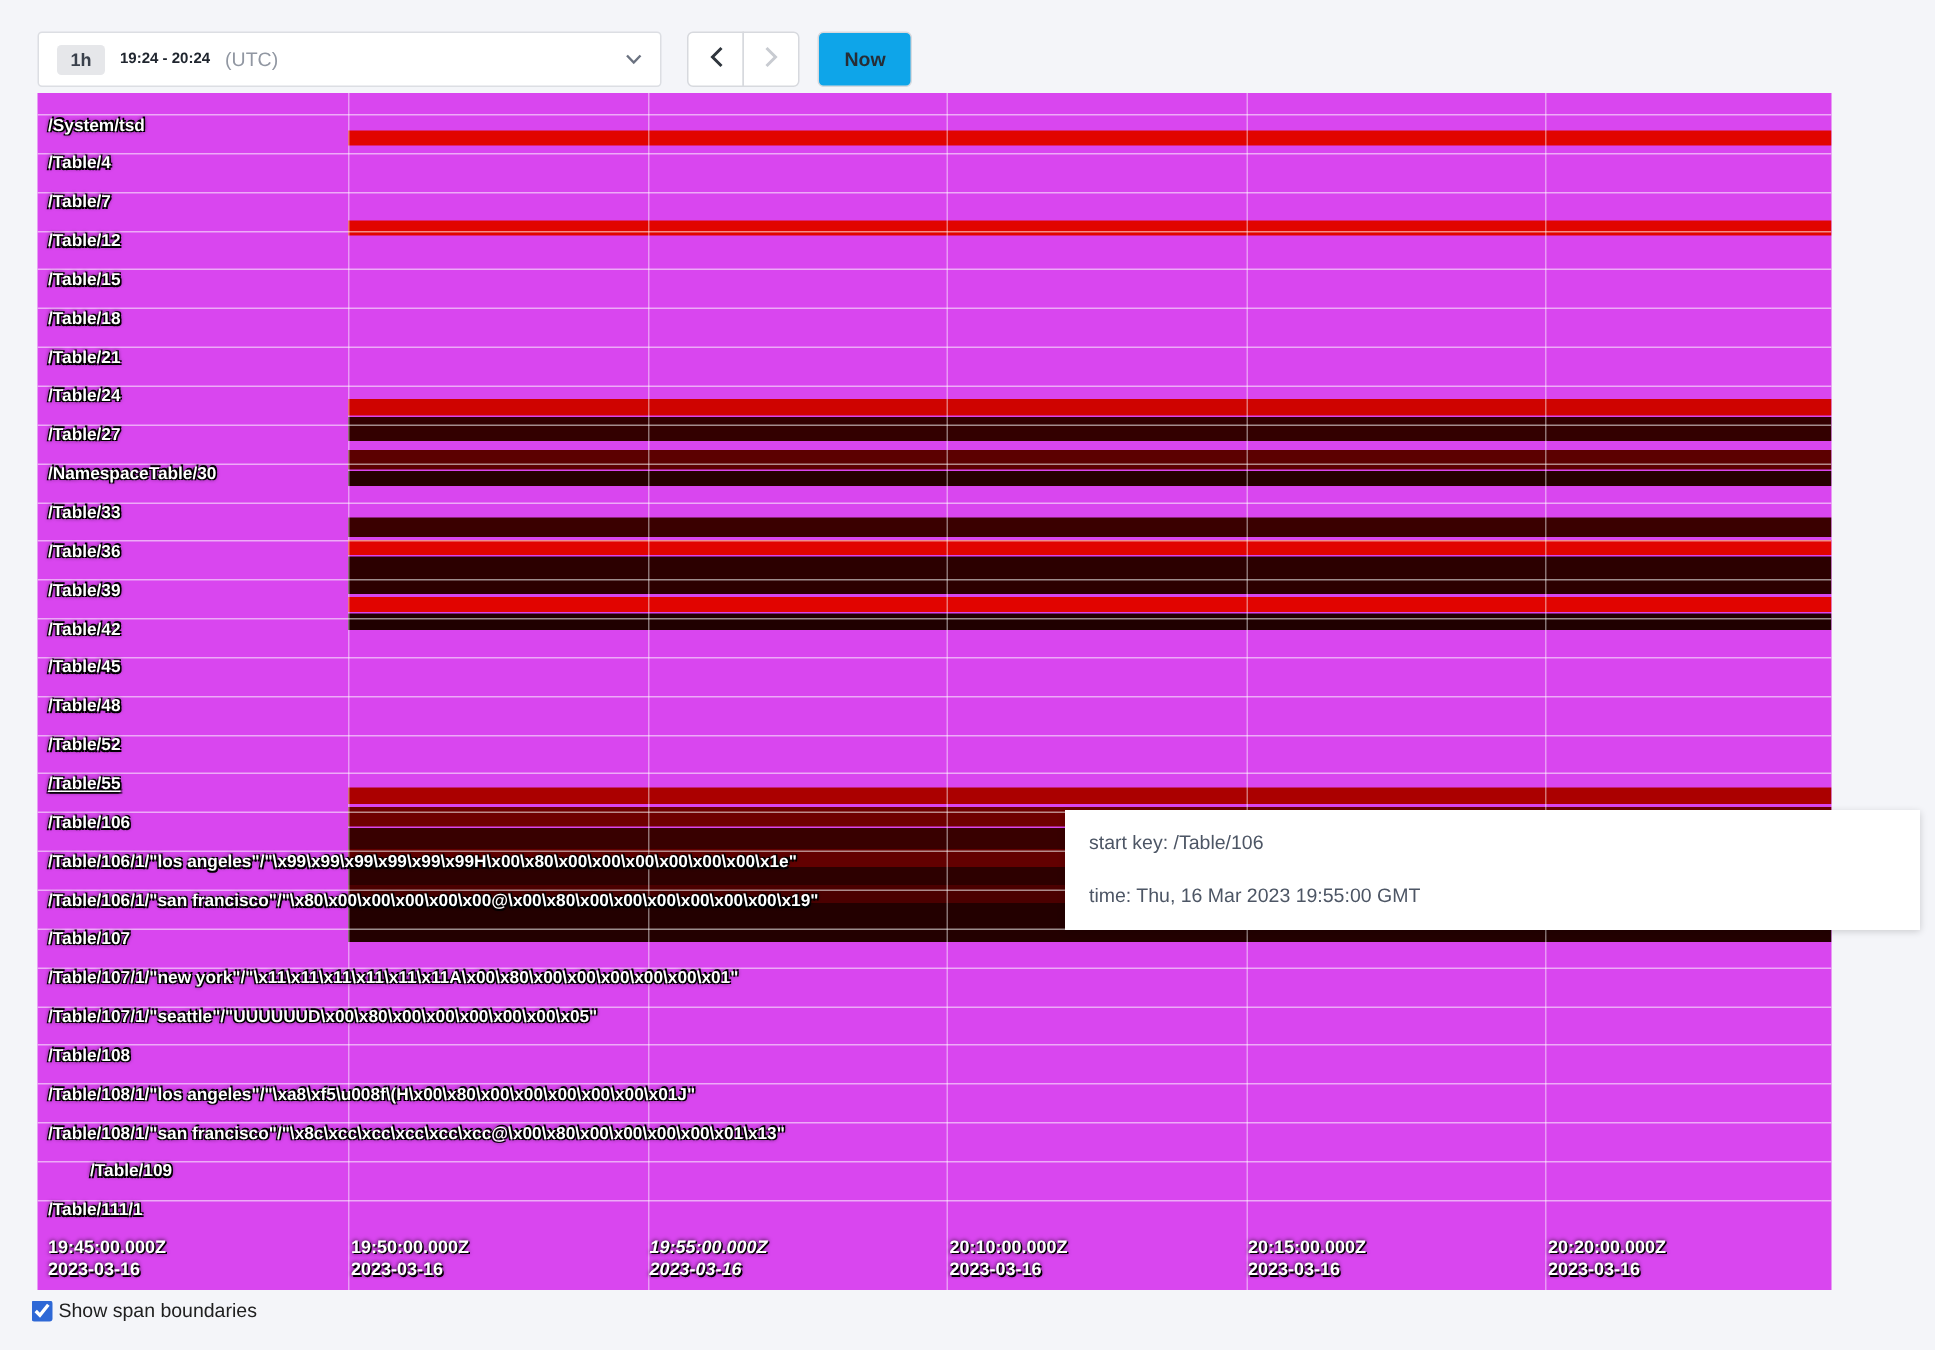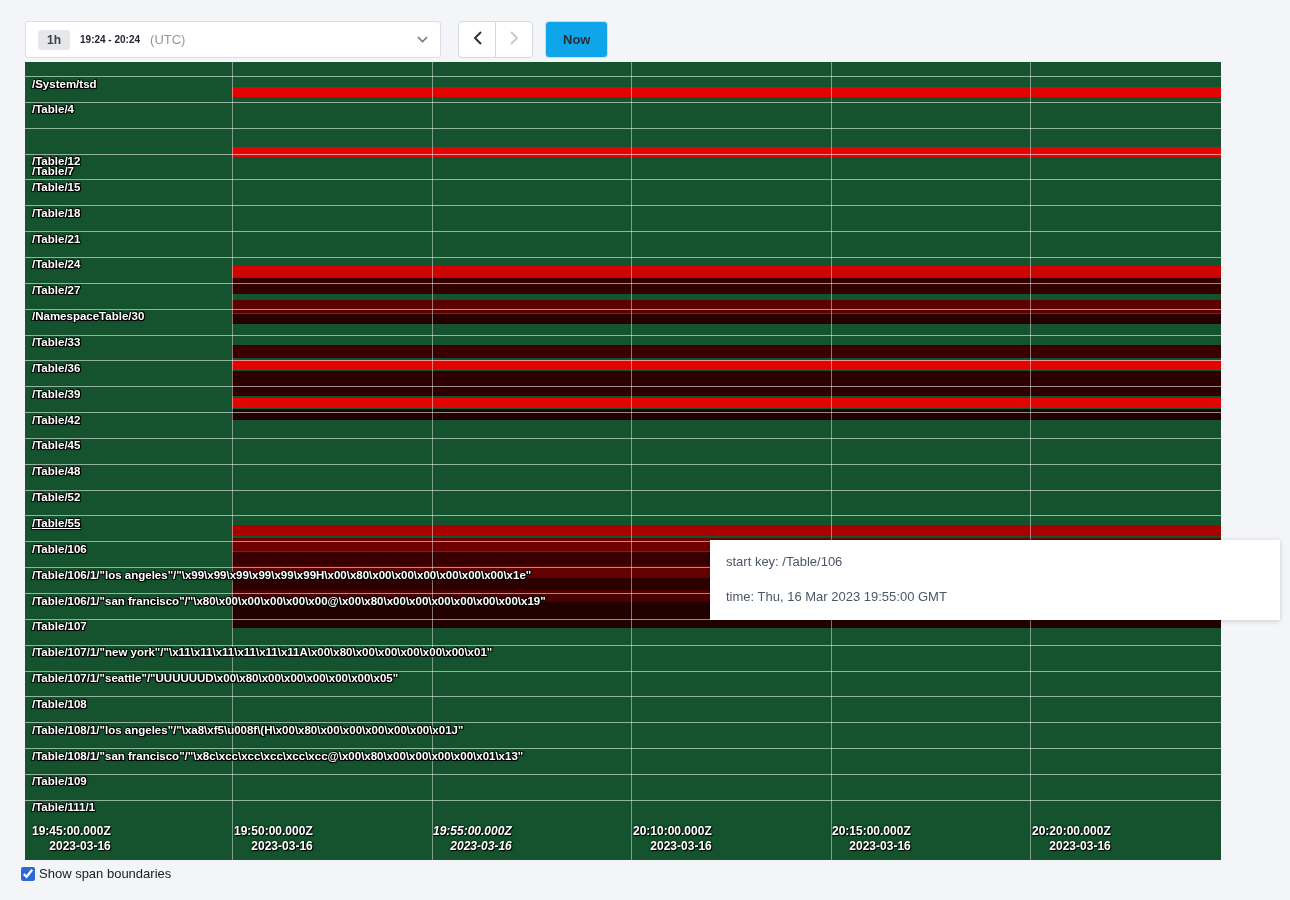--- a/index.html
+++ b/index.html
@@ -47,24 +47,23 @@
     background: #0ea5e9; border: 1px solid #d7d9de; border-radius: 4px;
     font-family: "Liberation Sans", sans-serif;
     font-size: 13px; font-weight: bold; color: #272d36;
     display: flex; align-items: center; cursor: pointer;
   }
 
   
   .canvas {
     position: absolute; left: 25px; top: 62px;
     width: 1196px; height: 798px;
-    background: #14532d;
+    background: #d946ef;
     overflow: hidden;
     cursor: crosshair;
-    text-align: right;
   }
   .band { position: absolute; left: 207px; width: 989px; }
   .hline {
     position: absolute; left: 0; width: 100%; height: 1px;
     background: rgba(255,255,255,0.55);
   }
   .vline {
     position: absolute; top: 0; height: 100%; width: 1px;
     background: rgba(255,255,255,0.45);
   }
@@ -183,21 +182,21 @@
     <div class="hline" style="top: 686.1px;"></div>
     <div class="hline" style="top: 711.95px;"></div>
     <div class="hline" style="top: 737.8px;"></div>
     <div class="vline" style="left: 207px;"></div>
     <div class="vline" style="left: 406.5px;"></div>
     <div class="vline" style="left: 606px;"></div>
     <div class="vline" style="left: 805.5px;"></div>
     <div class="vline" style="left: 1005px;"></div>
     <div class="rowlabel" style="top: 15.5px;">/System/tsd</div>
     <div class="rowlabel" style="top: 41.35px;">/Table/4</div>
-    <div class="rowlabel" style="top: 67.2px; margin-top: 36px;">/Table/7</div>
+    <div class="rowlabel" style="top: 67.2px;">/Table/7</div>
     <div class="rowlabel" style="top: 93.05px;">/Table/12</div>
     <div class="rowlabel" style="top: 118.9px;">/Table/15</div>
     <div class="rowlabel" style="top: 144.75px;">/Table/18</div>
     <div class="rowlabel" style="top: 170.6px;">/Table/21</div>
     <div class="rowlabel" style="top: 196.45px;">/Table/24</div>
     <div class="rowlabel" style="top: 222.3px;">/Table/27</div>
     <div class="rowlabel" style="top: 248.15px;">/NamespaceTable/30</div>
     <div class="rowlabel" style="top: 274px;">/Table/33</div>
     <div class="rowlabel" style="top: 299.85px;">/Table/36</div>
     <div class="rowlabel" style="top: 325.7px;">/Table/39</div>
@@ -208,21 +207,21 @@
     <div class="rowlabel" style="top: 454.95px; text-decoration: underline;">/Table/55</div>
     <div class="rowlabel" style="top: 480.8px;">/Table/106</div>
     <div class="rowlabel" style="top: 506.65px;">/Table/106/1/"los angeles"/"\x99\x99\x99\x99\x99\x99H\x00\x80\x00\x00\x00\x00\x00\x00\x1e"</div>
     <div class="rowlabel" style="top: 532.5px;">/Table/106/1/"san francisco"/"\x80\x00\x00\x00\x00\x00@\x00\x80\x00\x00\x00\x00\x00\x00\x19"</div>
     <div class="rowlabel" style="top: 558.35px;">/Table/107</div>
     <div class="rowlabel" style="top: 584.2px;">/Table/107/1/"new york"/"\x11\x11\x11\x11\x11\x11A\x00\x80\x00\x00\x00\x00\x00\x01"</div>
     <div class="rowlabel" style="top: 610.05px;">/Table/107/1/"seattle"/"UUUUUUD\x00\x80\x00\x00\x00\x00\x00\x05"</div>
     <div class="rowlabel" style="top: 635.9px;">/Table/108</div>
     <div class="rowlabel" style="top: 661.75px;">/Table/108/1/"los angeles"/"\xa8\xf5\u008f\(H\x00\x80\x00\x00\x00\x00\x00\x01J"</div>
     <div class="rowlabel" style="top: 687.6px;">/Table/108/1/"san francisco"/"\x8c\xcc\xcc\xcc\xcc\xcc@\x00\x80\x00\x00\x00\x00\x01\x13"</div>
-    <div class="rowlabel" style="top: 713.45px;">/Table/109</div>
+    <div class="rowlabel" style="top: 713.45px; margin-left: 28px;">/Table/109</div>
     <div class="rowlabel" style="top: 739.3px;">/Table/111/1</div>
     <div class="axislabel" style="left: 7px;"><div>19:45:00.000Z</div><div>2023-03-16</div></div>
     <div class="axislabel" style="left: 209px;"><div>19:50:00.000Z</div><div>2023-03-16</div></div>
     <div class="axislabel" style="left: 408px; font-style: italic;"><div>19:55:00.000Z</div><div>2023-03-16</div></div>
     <div class="axislabel" style="left: 608px;"><div>20:10:00.000Z</div><div>2023-03-16</div></div>
     <div class="axislabel" style="left: 807px;"><div>20:15:00.000Z</div><div>2023-03-16</div></div>
     <div class="axislabel" style="left: 1007px;"><div>20:20:00.000Z</div><div>2023-03-16</div></div>
   </div>
 
 <div class="tooltip">

